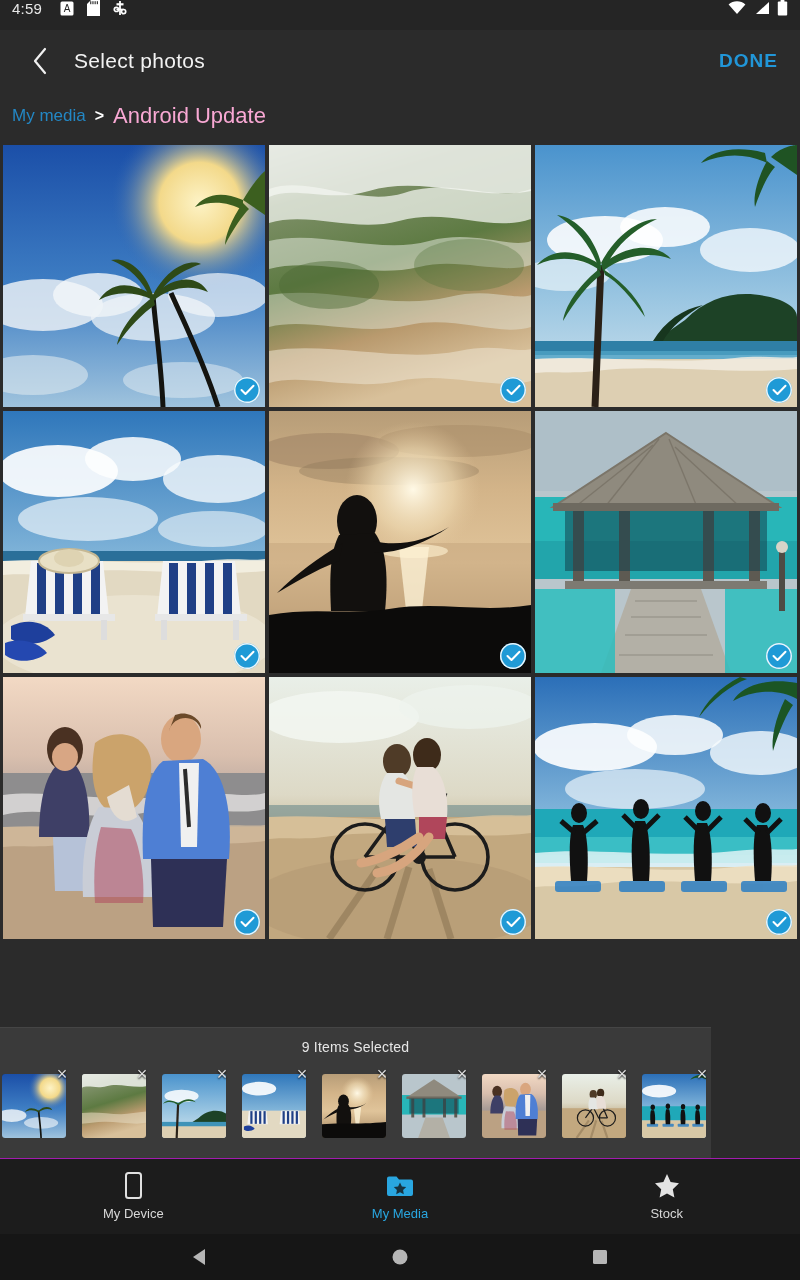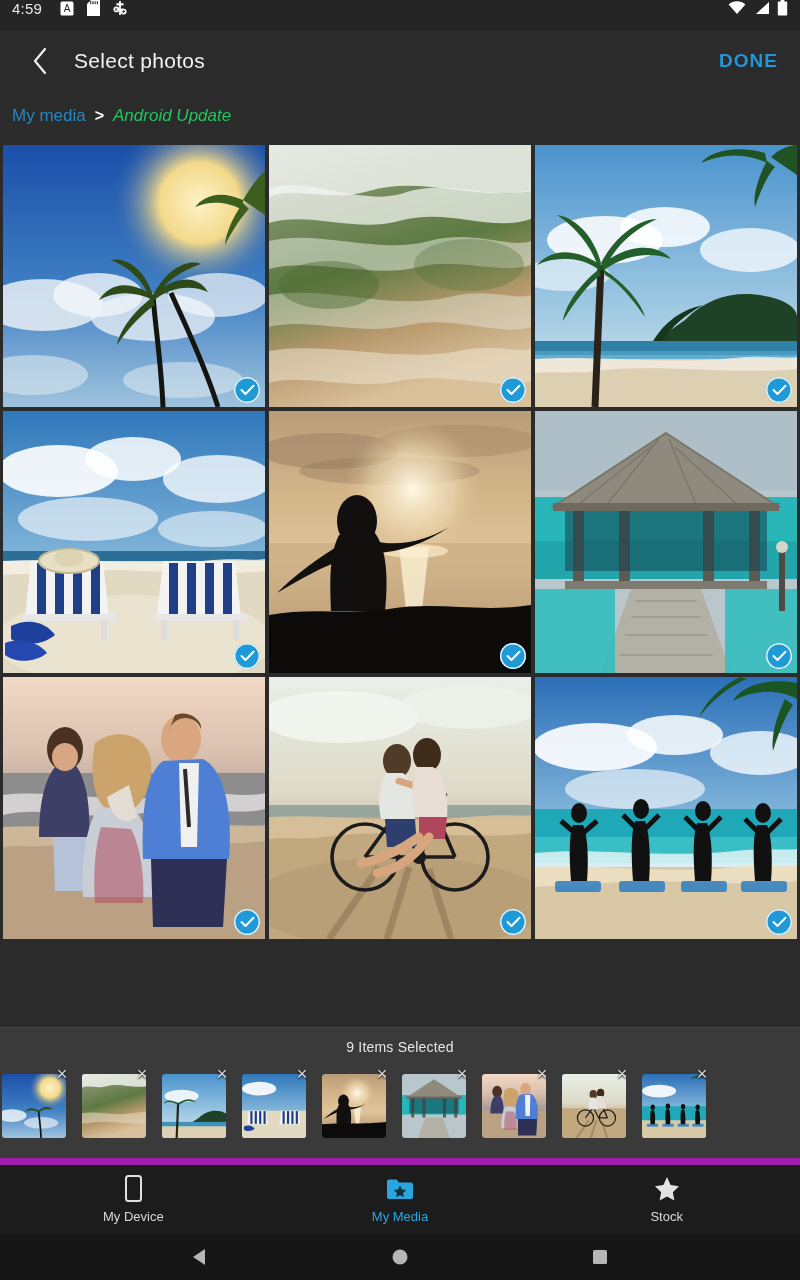--- a/index.html
+++ b/index.html
@@ -37,21 +37,21 @@
     letter-spacing: 1px; cursor: pointer; padding: 6px 2px;
   }
 
   
   .breadcrumb {
     position: absolute; top: 100px; left: 12px; height: 32px;
     display: flex; align-items: center; gap: 9px;
   }
   .crumb-link { color: #2387c4; font-size: 17px; cursor: pointer; }
   .crumb-sep { color: #ffffff; font-size: 16px; font-weight: bold; }
-  .crumb-current { color: #22c55e; font-size: 17px; font-style: italic; }
+  .crumb-current { color: #f9a8d4; font-size: 22px; }
 
   
   .grid {
     position: absolute; top: 145px; left: 3px;
     width: 794px;
     display: grid;
     grid-template-columns: repeat(3, 262px);
     grid-auto-rows: 262px;
     gap: 4px 4px;
   }
@@ -66,21 +66,21 @@
   .check {
     position: absolute; right: 5px; bottom: 4px;
     width: 26px; height: 26px; border-radius: 50%;
     background: #1f9ad6; z-index: 3;
     display: flex; align-items: center; justify-content: center;
     box-shadow: 0 0 0 1.5px rgba(255,255,255,.9) inset;
   }
 
   
   .selpanel {
-    position: absolute; left: 0; bottom: 122px; width: 800px; height: 131px;
+    position: absolute; left: 0; bottom: 122px; width: 711px; height: 131px;
     background: #3a3a3a; border-top: 1px solid #454545;
   }
   .selcount {
     width: 100%; text-align: center; color: #e6e6e6; font-size: 14px;
     padding-top: 11px; letter-spacing: .2px;
   }
   .selstrip {
     position: absolute; top: 36px; left: 0; width: 800px; height: 86px;
     display: flex; align-items: flex-start; gap: 10px;
     padding-left: 2px; overflow: hidden;
@@ -94,21 +94,21 @@
   .selx {
     position: absolute; right: 0px; top: 0px; width: 20px; height: 20px;
     display: flex; align-items: center; justify-content: center;
     cursor: pointer; z-index: 4;
   }
 
   
   .tabbar {
     position: absolute; left: 0; bottom: 46px; width: 800px; height: 76px;
     background: #1c1c1c; display: flex; align-items: center;
-    border-top: 7px solid #a21caf;
+    border-top: 1px solid #a21caf;
   }
   .tab {
     flex: 1; display: flex; flex-direction: column; align-items: center;
     justify-content: center; gap: 7px; cursor: pointer; height: 100%;
   }
   .tab-label { font-size: 13px; color: #d8d8d8; }
   .tab.active .tab-label { color: #29a6e0; }
   .tab-ic { height: 26px; display: flex; align-items: center; justify-content: center; }
 
   

